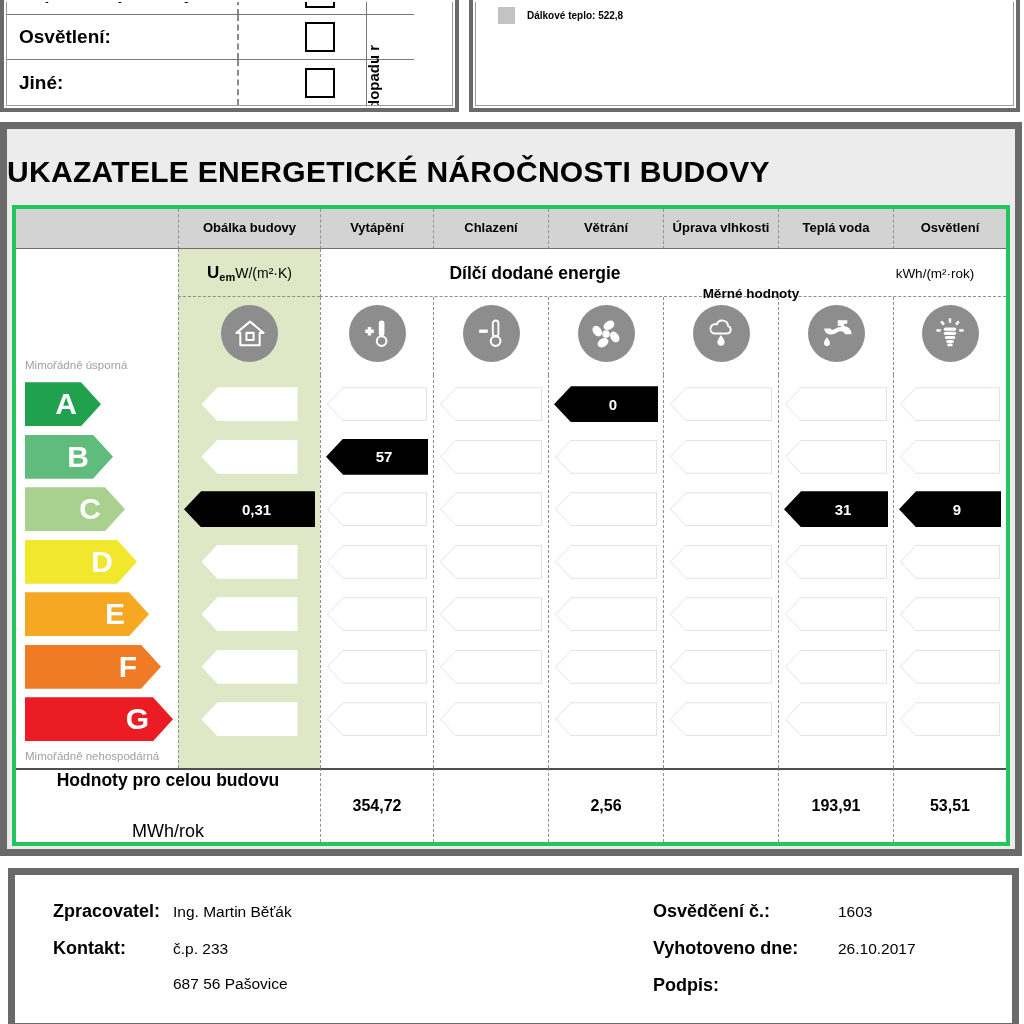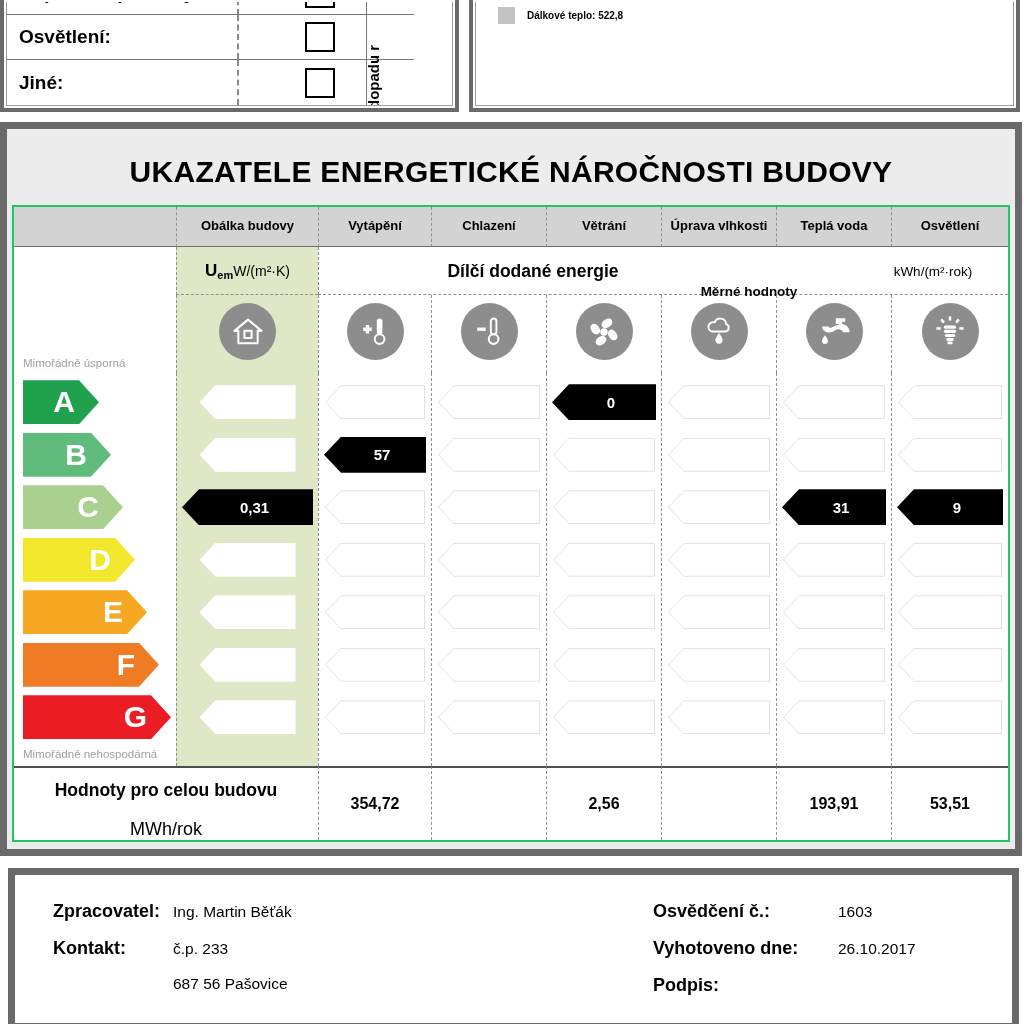--- a/index.html
+++ b/index.html
@@ -34,24 +34,24 @@
              transform:rotate(-90deg); transform-origin:left bottom;
              font-weight:bold; font-size:15px; line-height:19px; white-space:pre; }
 
   .legend { position:absolute; left:22px; top:5px; display:flex; align-items:center; gap:12px; }
   .lswatch { width:17px; height:17px; background:#c3c3c3; }
   .ltext { font-weight:bold; font-size:10px; }
 
   
   .main { margin-top:10px; height:734px; border:7px solid #6a6a6a; background:#ececec;
           margin-right:2px; }
-  .main-title { text-align:center; font-weight:bold; font-size:30px; letter-spacing:.3px;
+  .main-title { text-align:left; font-weight:bold; font-size:30px; letter-spacing:.3px;
                 margin-top:26px; }
 
-  .etable { width:998px; margin:16px auto 0; border:2px solid #22c55e; background:#fff;
+  .etable { width:998px; margin:16px auto 0; border:4px solid #22c55e; background:#fff;
             display:grid;
             grid-template-columns:162px 142px 113px 115px 115px 115px 115px 1fr;
             grid-template-rows:40px 48px 78px 393px 74px; }
   .c { position:relative; }
   .dl { border-left:1px dashed #8f8f8f; }
   .hd { background:#d3d3d3; border-bottom:1px solid #6f6f6f;
         display:flex; align-items:center; justify-content:center; text-align:center;
         font-weight:bold; font-size:13px; line-height:1.12; }
   .green { background:#dfe8c6; }
   .dbot { border-bottom:1px dashed #8f8f8f; }
@@ -80,21 +80,21 @@
             clip-path:polygon(16px 0, 100% 0, 100% 100%, 16px 100%, 0 50%); }
   .warrow.bordered { width:calc(100% - 12px); background:#e2e2e2; }
   .winner { position:absolute; inset:1px; background:#fff;
             clip-path:polygon(15px 0, 100% 0, 100% 100%, 15px 100%, 0 50%); }
   .barrow { width:calc(100% - 10px); height:36px; background:#000; color:#fff;
             display:flex; align-items:center; justify-content:center;
             font-weight:bold; font-size:15px; padding-left:14px;
             clip-path:polygon(17px 0, 100% 0, 100% 100%, 17px 100%, 0 50%); }
 
   .totrow { border-top:2px solid #4f4f4f; display:flex; flex-direction:column;
-            align-items:center; justify-content:flex-end; }
+            align-items:center; justify-content:space-between; }
   .totlabel { font-weight:bold; font-size:17.5px; }
   .totunit { font-size:18px; margin-top:18px; }
   .totval { border-top:2px solid #4f4f4f; display:flex; align-items:center; justify-content:center;
             font-weight:bold; font-size:16px; }
 
   
   .fsec { margin-top:12px; height:162px; border:7px solid #6a6a6a; background:#fff;
           margin-left:8px; margin-right:5px; display:flex; padding:26px 0 0 38px; }
   .fcol-left { width:600px; }
   .fcol-right { flex:1; }

